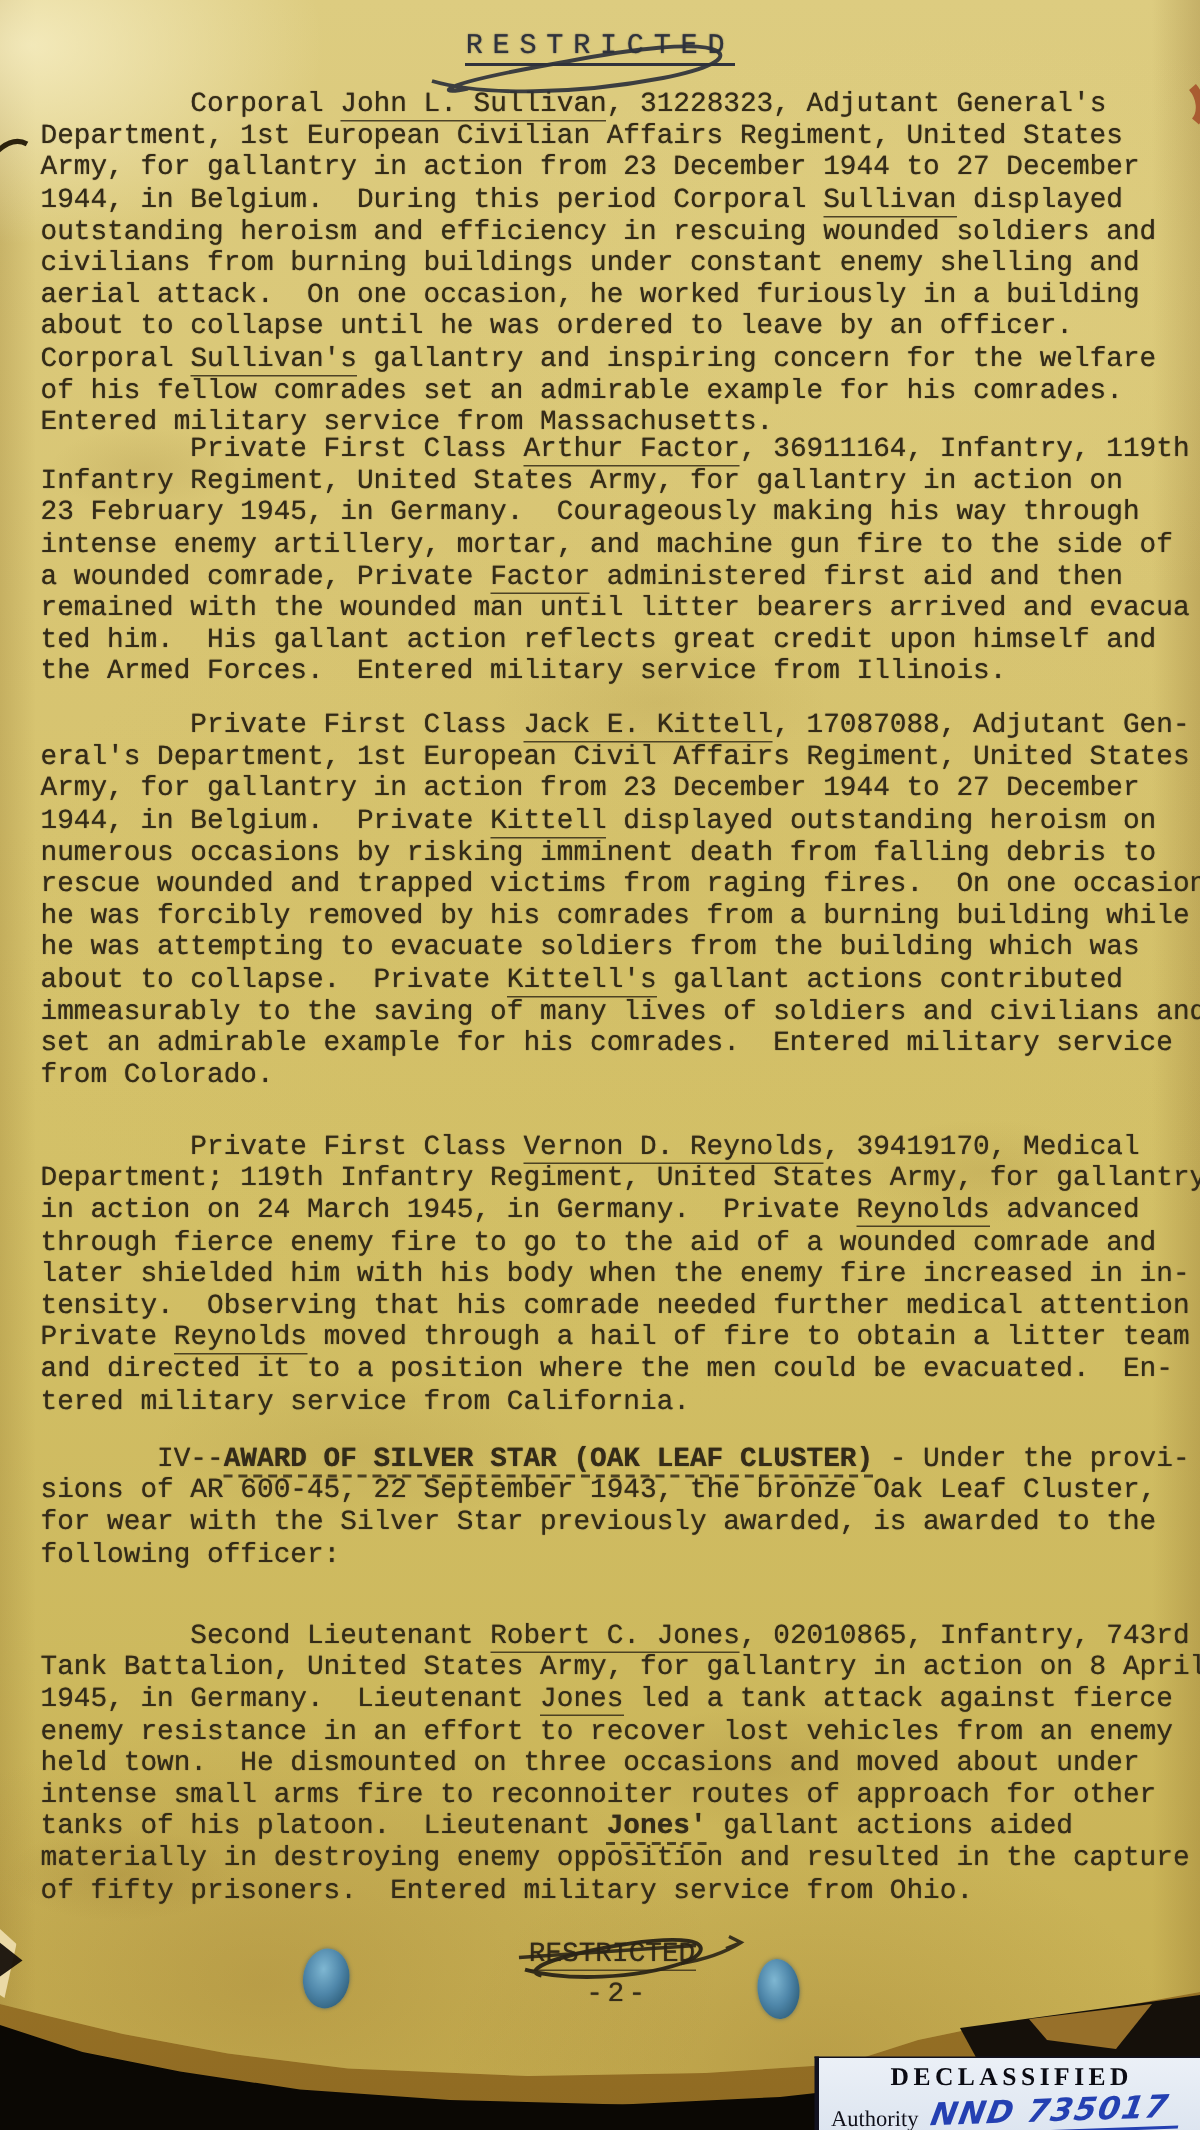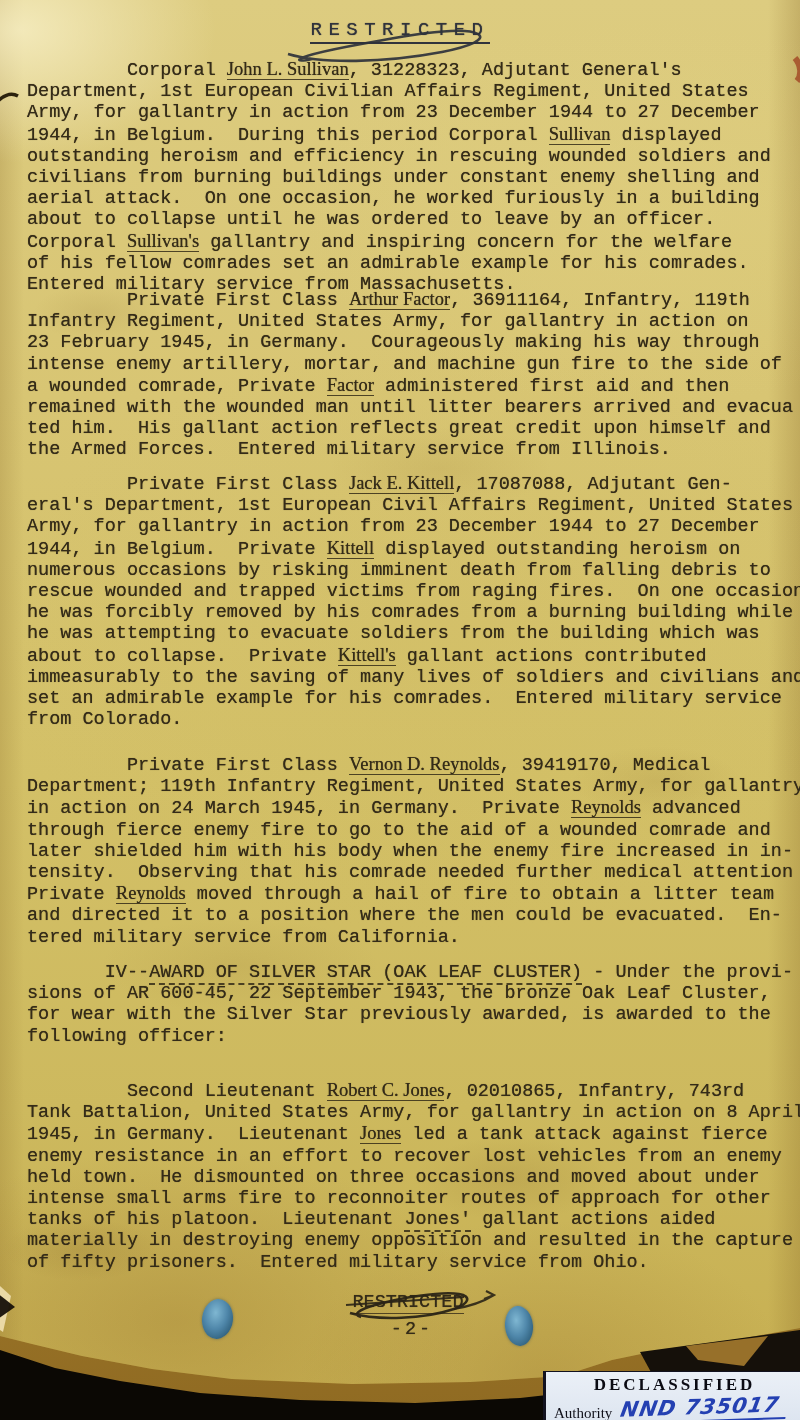--- a/index.html
+++ b/index.html
@@ -33,22 +33,22 @@
   
   .dark-patch{position:absolute;inset:0;background:#15100a;
     clip-path:polygon(640px 1352px,800px 1330px,800px 1378px,652px 1374px);}
   .brown-tongue{position:absolute;inset:0;background:#97702a;
     clip-path:polygon(686px 1346px,768px 1336px,744px 1366px,698px 1360px);}
   .corner-sliver{position:absolute;inset:0;background:#ead9a6;
     clip-path:polygon(0 1286px,11px 1296px,3px 1332px,0 1330px);}
 
   .typed{color:#342b18;text-shadow:0 0 .7px rgba(52,43,24,.85);}
   .para{position:absolute;left:27px;width:830px;font-size:18.5px;line-height:21.2px;white-space:pre;}
-  .u-solid{border-bottom:1.7px solid rgba(52,43,24,.85);font-family:Liberation Serif, serif;}
-  .u-dashed{border-bottom:2px dashed rgba(52,43,24,.85);}
+  .u-solid{border-bottom:1.7px solid rgba(52,43,24,.85);}
+  .u-dashed{border-bottom:2px dashed rgba(52,43,24,.85);font-weight:bold;}
 
   .doc-header{position:absolute;top:19px;left:0;width:800px;text-align:center;
     font-size:19px;letter-spacing:6.5px;color:#30333c;text-shadow:0 0 1px rgba(48,51,60,.9);}
   .doc-header .word{border-bottom:2.2px solid #30333c;padding-bottom:1px;}
 
   .doc-footer{position:absolute;top:1292px;left:8px;width:800px;text-align:center;
     font-size:18.5px;}
   .doc-footer .word{border-bottom:1.8px solid rgba(52,43,24,.8);}
   .page-num{position:absolute;top:1319px;left:12px;width:800px;text-align:center;
     font-size:18.5px;letter-spacing:3px;}

